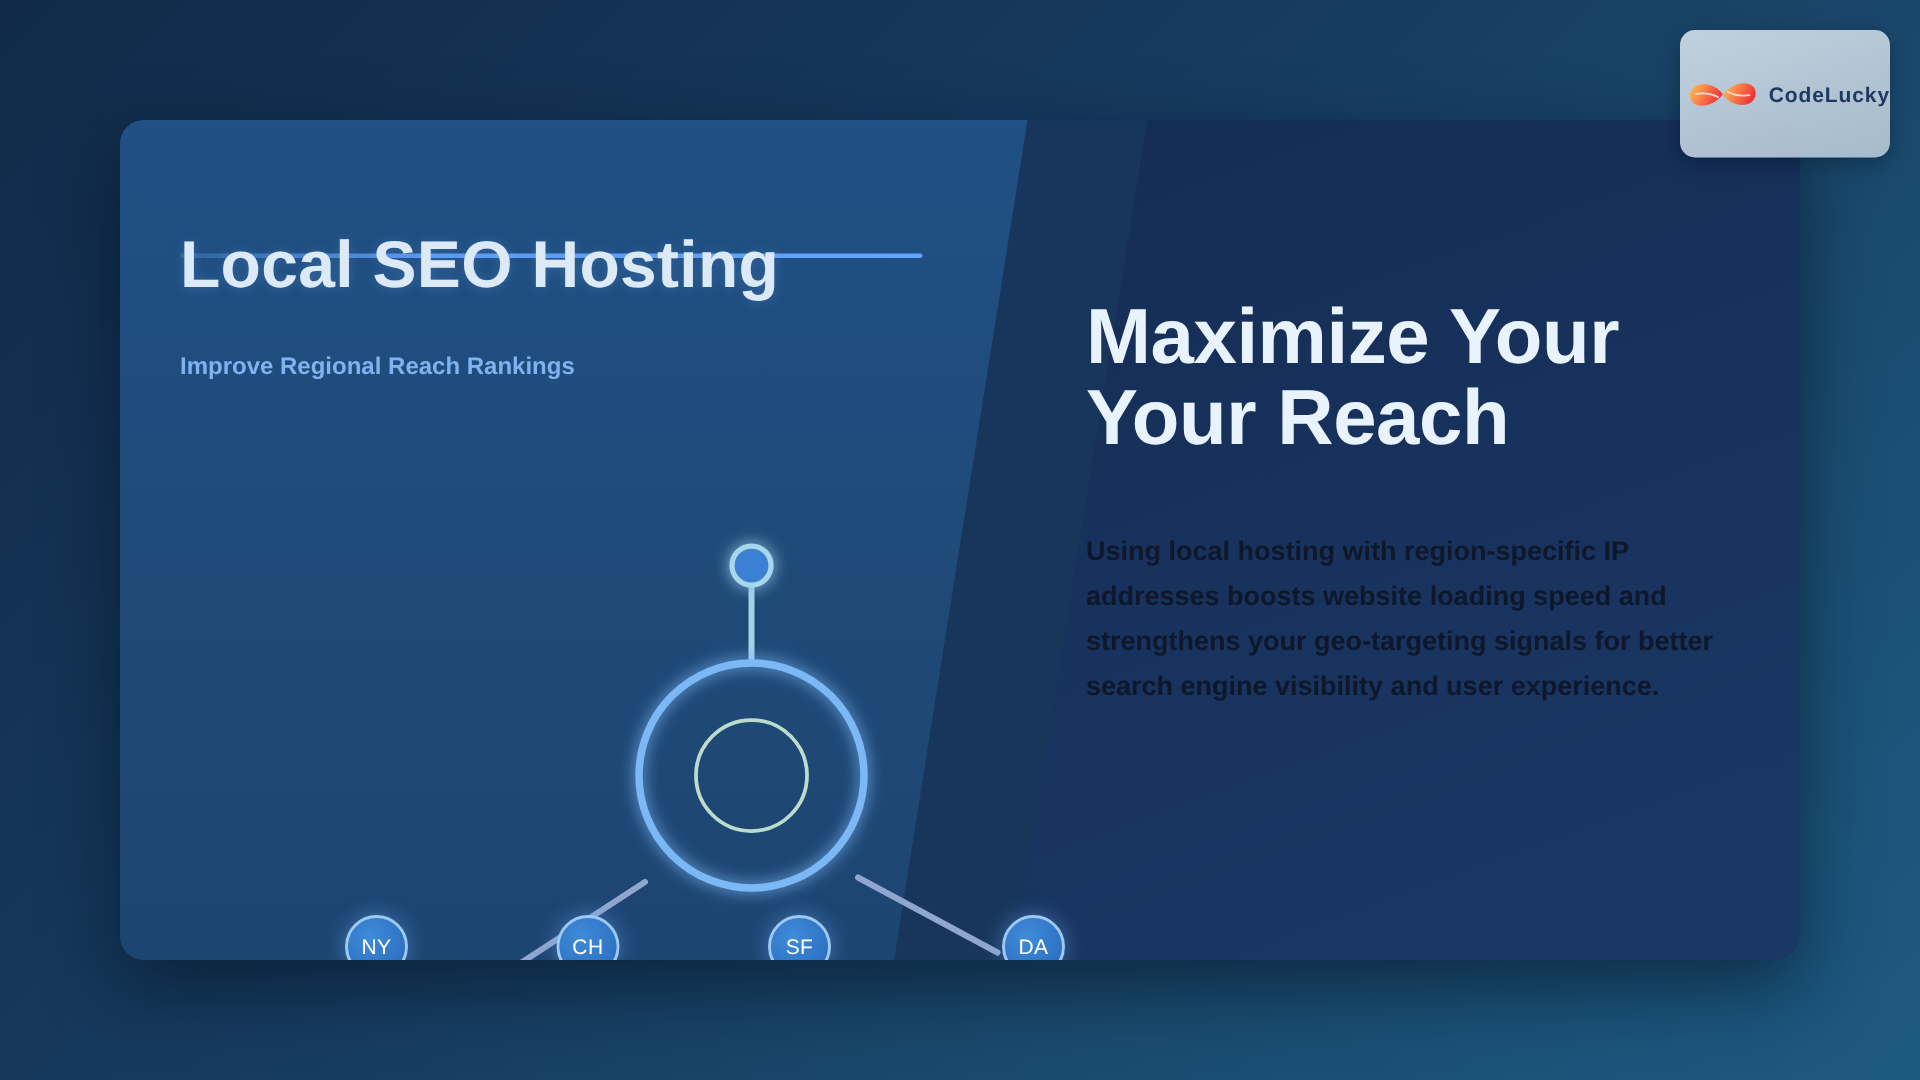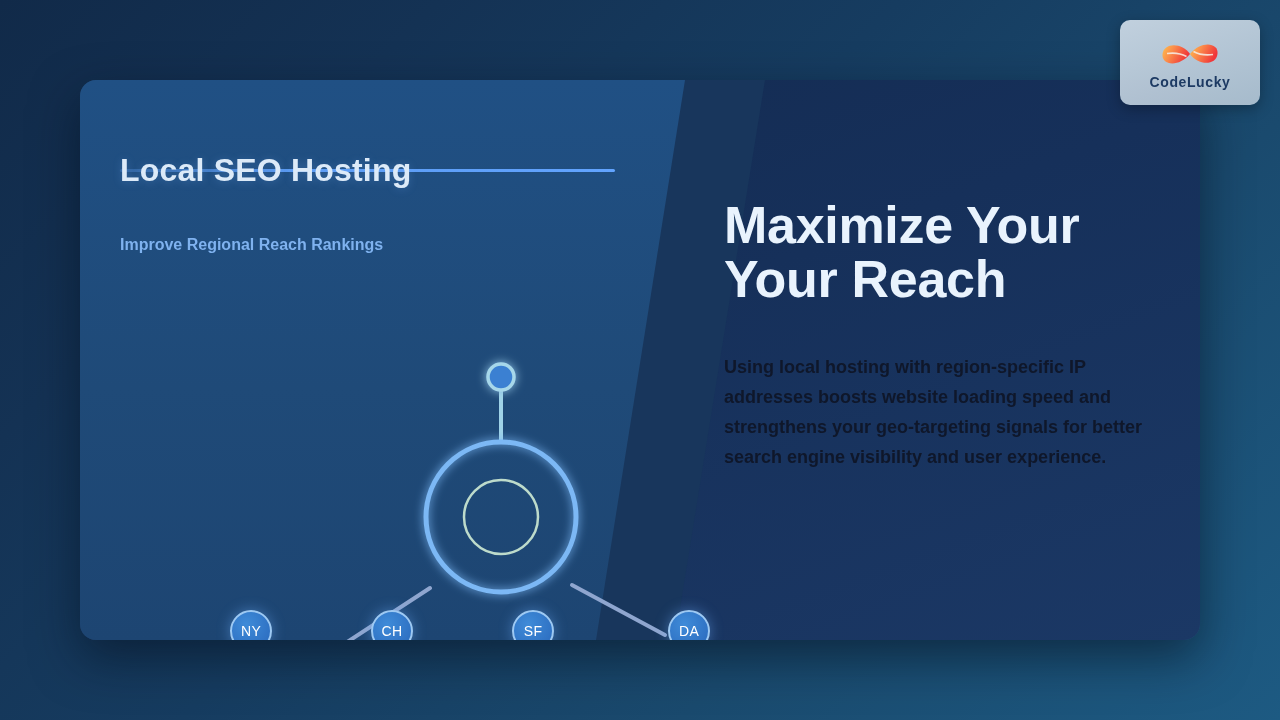--- a/index.html
+++ b/index.html
@@ -73,21 +73,21 @@
     left: 0;
     top: 72px;
     width: 560px;
     height: 56px;
   }
   #page-title {
     position: absolute;
     left: 0;
     top: 0;
     margin: 0;
-    font-size: 32px;
+    font-size: 44px;
     font-weight: bold;
     color: #dceaf8;
     letter-spacing: 0.2px;
     white-space: nowrap;
     text-shadow: 0 1px 8px rgba(120,180,255,0.25);
   }
   #title-rule {
     position: absolute;
     left: 0;
     top: 17px;
@@ -174,21 +174,21 @@
   #logo-badge {
     position: absolute;
     right: 20px;
     top: 20px;
     width: 140px;
     height: 85px;
     border-radius: 10px;
     background: linear-gradient(160deg, rgba(206,219,231,0.93) 0%, rgba(181,199,214,0.9) 100%);
     box-shadow: 0 4px 14px rgba(0,0,0,0.28);
     display: flex;
-    flex-direction: column;
+    flex-direction: row;
     align-items: center;
     justify-content: center;
     gap: 2px;
   }
   #logo-text {
     font-size: 14px;
     font-weight: bold;
     color: #1d3a63;
     letter-spacing: 0.6px;
   }

